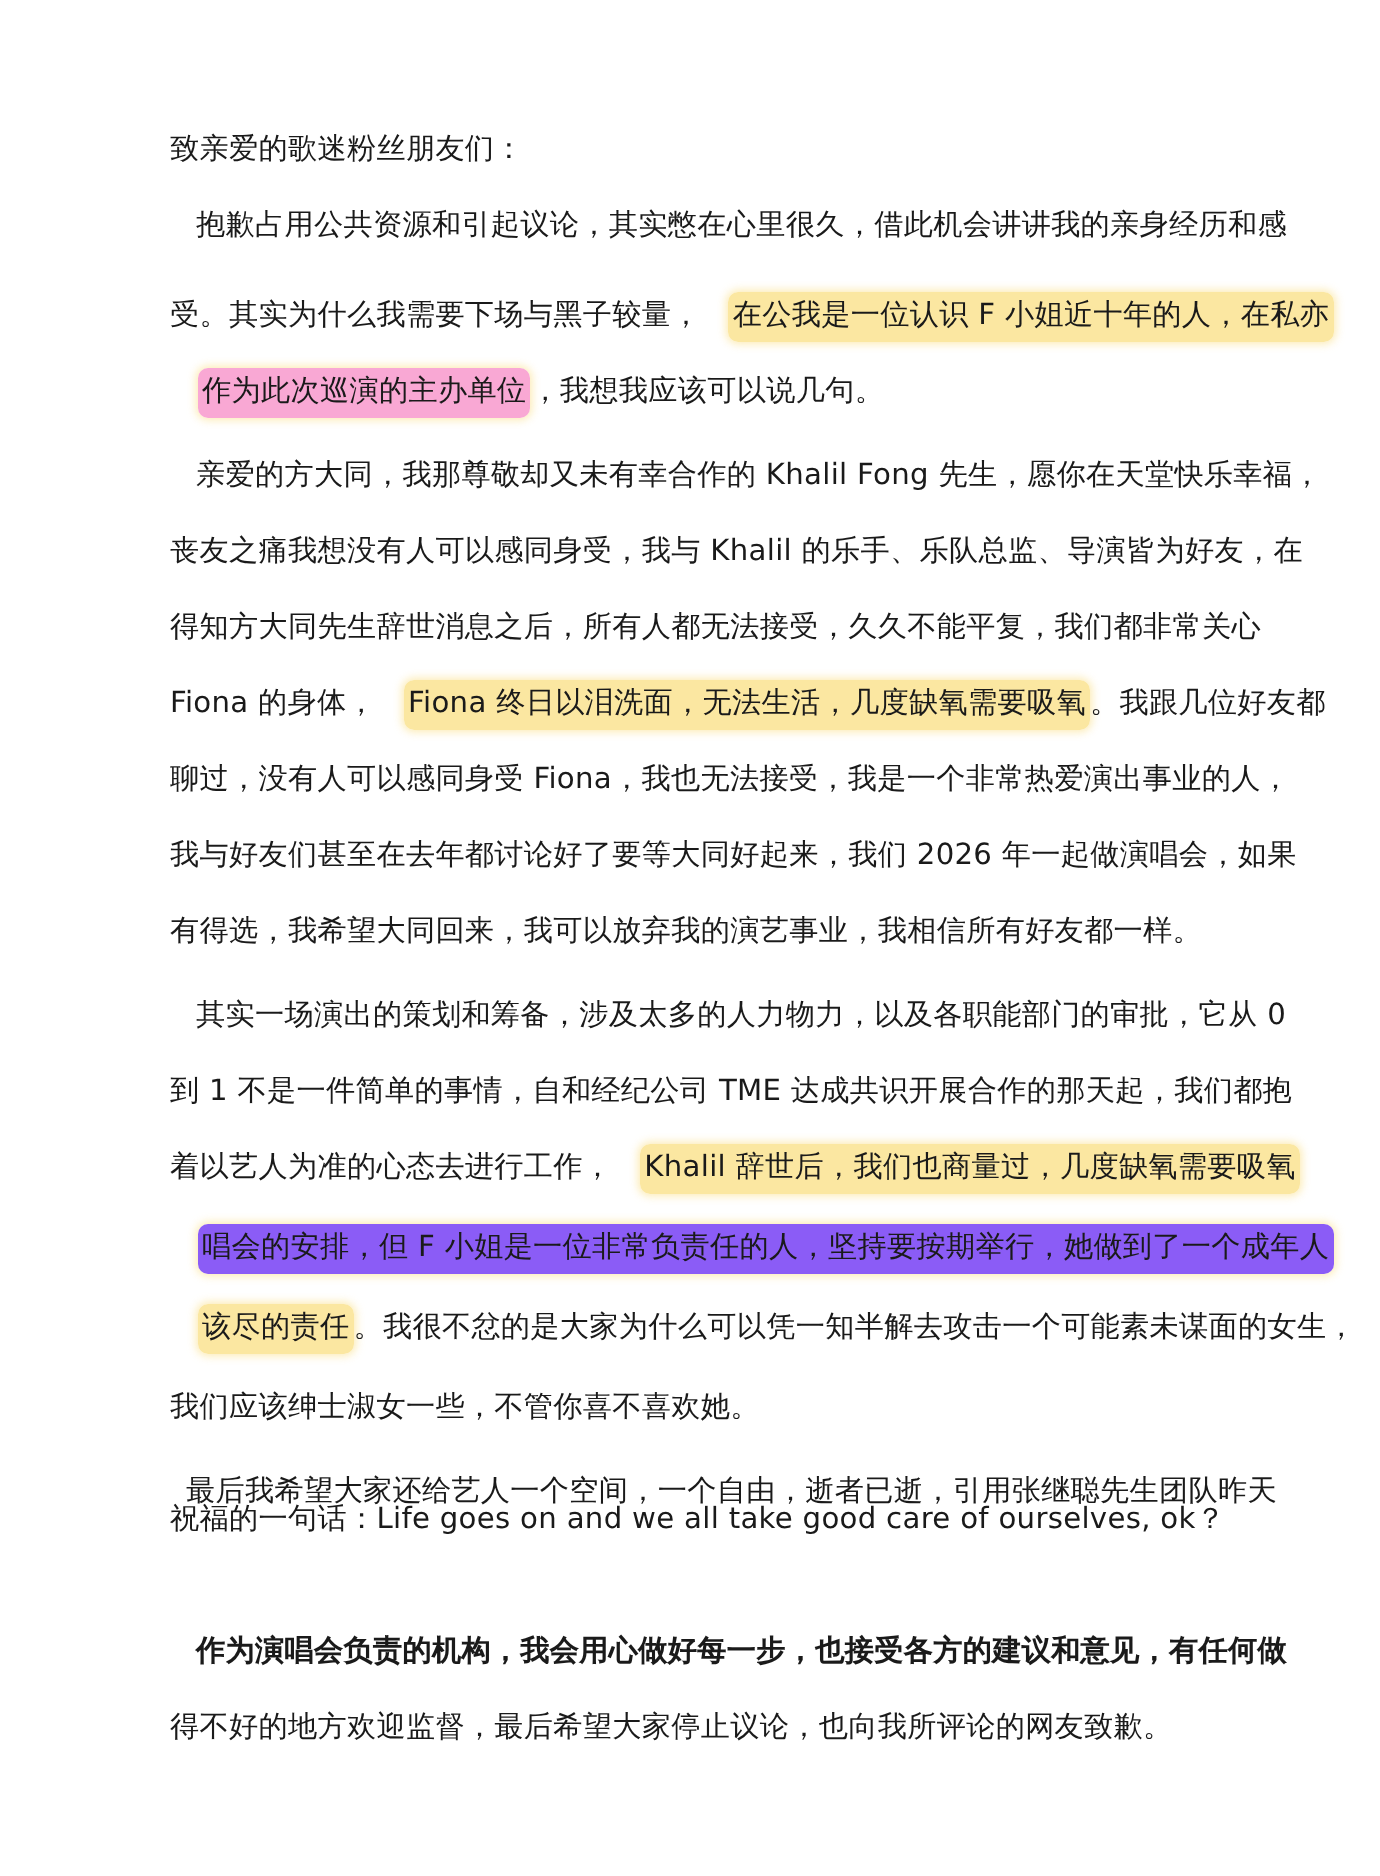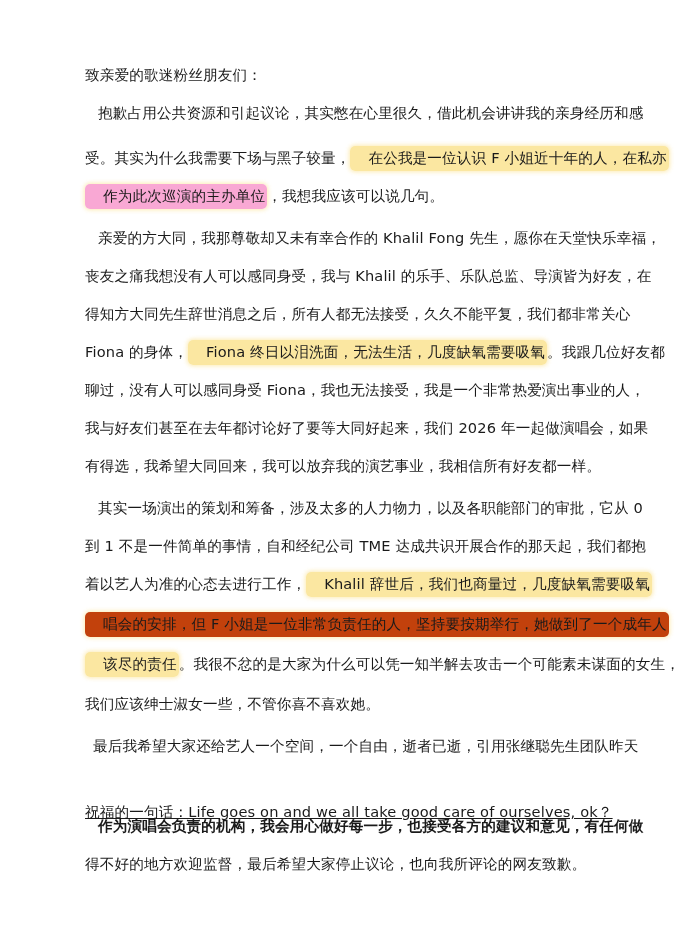--- a/index.html
+++ b/index.html
@@ -30,22 +30,23 @@
       line-height: 24px;
       font-size: 14.6px;
       white-space: nowrap;
       letter-spacing: 0.15px;
     }
     .line.indent { left: 98px; }
     .line.indent-s { left: 93px; }
     .hl {
       background: #fbe7a1;
       border-radius: 5px;
-      padding: 3px 2px 5px 18px;
+      padding: 3px 2px 5px 2px;
       box-shadow: 0 0 4px 1px rgba(251, 225, 140, 0.65);
+      margin-left: 14px;
     }
   </style>
 </head>
 <body>
 
 <div class="page">
   <div class="line" style="top:63px;" id="greeting-line">致亲爱的歌迷粉丝朋友们：</div>
   <div id="lines-container">
       <div class="line indent" style="top: 101px;"><span>抱歉占用公共资源和引起议论，其实憋在心里很久，借此机会讲讲我的亲身经历和感</span></div>
       <div class="line" style="top: 146px;"><span>受。其实为什么我需要下场与黑子较量，</span><span class="hl" style="background: rgb(251, 231, 161);">在公我是一位认识 F 小姐近十年的人，在私亦</span></div>
@@ -53,21 +54,21 @@
       <div class="line indent" style="top: 226px;"><span>亲爱的方大同，我那尊敬却又未有幸合作的 Khalil Fong 先生，愿你在天堂快乐幸福，</span></div>
       <div class="line" style="top: 264px;"><span>丧友之痛我想没有人可以感同身受，我与 Khalil 的乐手、乐队总监、导演皆为好友，在</span></div>
       <div class="line" style="top: 302px;"><span>得知方大同先生辞世消息之后，所有人都无法接受，久久不能平复，我们都非常关心</span></div>
       <div class="line" style="top: 340px;"><span>Fiona 的身体，</span><span class="hl" style="background: rgb(251, 231, 161);">Fiona 终日以泪洗面，无法生活，几度缺氧需要吸氧</span><span>。我跟几位好友都</span></div>
       <div class="line" style="top: 378px;"><span>聊过，没有人可以感同身受 Fiona，我也无法接受，我是一个非常热爱演出事业的人，</span></div>
       <div class="line" style="top: 416px;"><span>我与好友们甚至在去年都讨论好了要等大同好起来，我们 2026 年一起做演唱会，如果</span></div>
       <div class="line" style="top: 454px;"><span>有得选，我希望大同回来，我可以放弃我的演艺事业，我相信所有好友都一样。</span></div>
       <div class="line indent" style="top: 496px;"><span>其实一场演出的策划和筹备，涉及太多的人力物力，以及各职能部门的审批，它从 0</span></div>
       <div class="line" style="top: 534px;"><span>到 1 不是一件简单的事情，自和经纪公司 TME 达成共识开展合作的那天起，我们都抱</span></div>
       <div class="line" style="top: 572px;"><span>着以艺人为准的心态去进行工作，</span><span class="hl" style="background: rgb(251, 231, 161);">Khalil 辞世后，我们也商量过，几度缺氧需要吸氧</span></div>
-      <div class="line" style="top: 612px;"><span class="hl" style="background: #c2410c;">唱会的安排，但 F 小姐是一位非常负责任的人，坚持要按期举行，她做到了一个成年人</span></div>
+      <div class="line" style="top: 612px;"><span class="hl" style="background: #8b5cf6;">唱会的安排，但 F 小姐是一位非常负责任的人，坚持要按期举行，她做到了一个成年人</span></div>
       <div class="line" style="top: 652px;"><span class="hl" style="background: rgb(251, 231, 161);">该尽的责任</span><span>。我很不忿的是大家为什么可以凭一知半解去攻击一个可能素未谋面的女生，</span></div>
       <div class="line" style="top: 692px;"><span>我们应该绅士淑女一些，不管你喜不喜欢她。</span></div>
       <div class="line indent-s" style="top: 734px;"><span>最后我希望大家还给艺人一个空间，一个自由，逝者已逝，引用张继聪先生团队昨天</span></div>
-      <div class="line" style="top: 800px; text-decoration: underline;"><span>祝福的一句话：Life goes on and we all take good care of ourselves, ok？</span></div>
+      <div class="line" style="top: 748px;"><span>祝福的一句话：Life goes on and we all take good care of ourselves, ok？</span></div>
       <div class="line indent" style="top: 814px; font-weight: bold;"><span>作为演唱会负责的机构，我会用心做好每一步，也接受各方的建议和意见，有任何做</span></div>
       <div class="line" style="top: 852px; text-align: center;"><span>得不好的地方欢迎监督，最后希望大家停止议论，也向我所评论的网友致歉。</span></div>
     </div>
 </div>
 
 </body></html>

